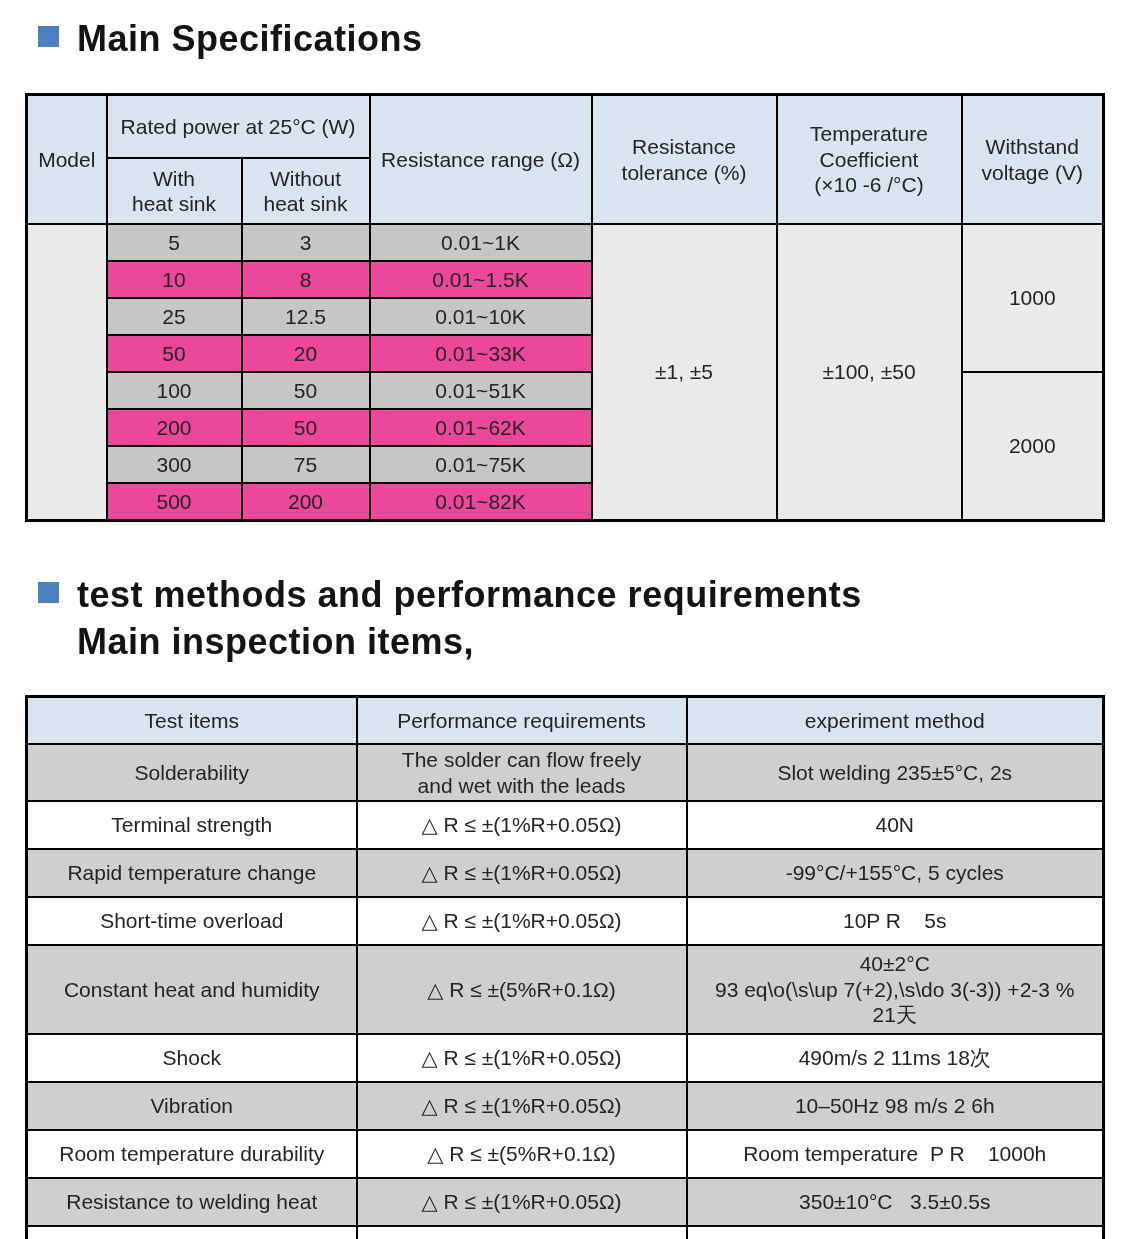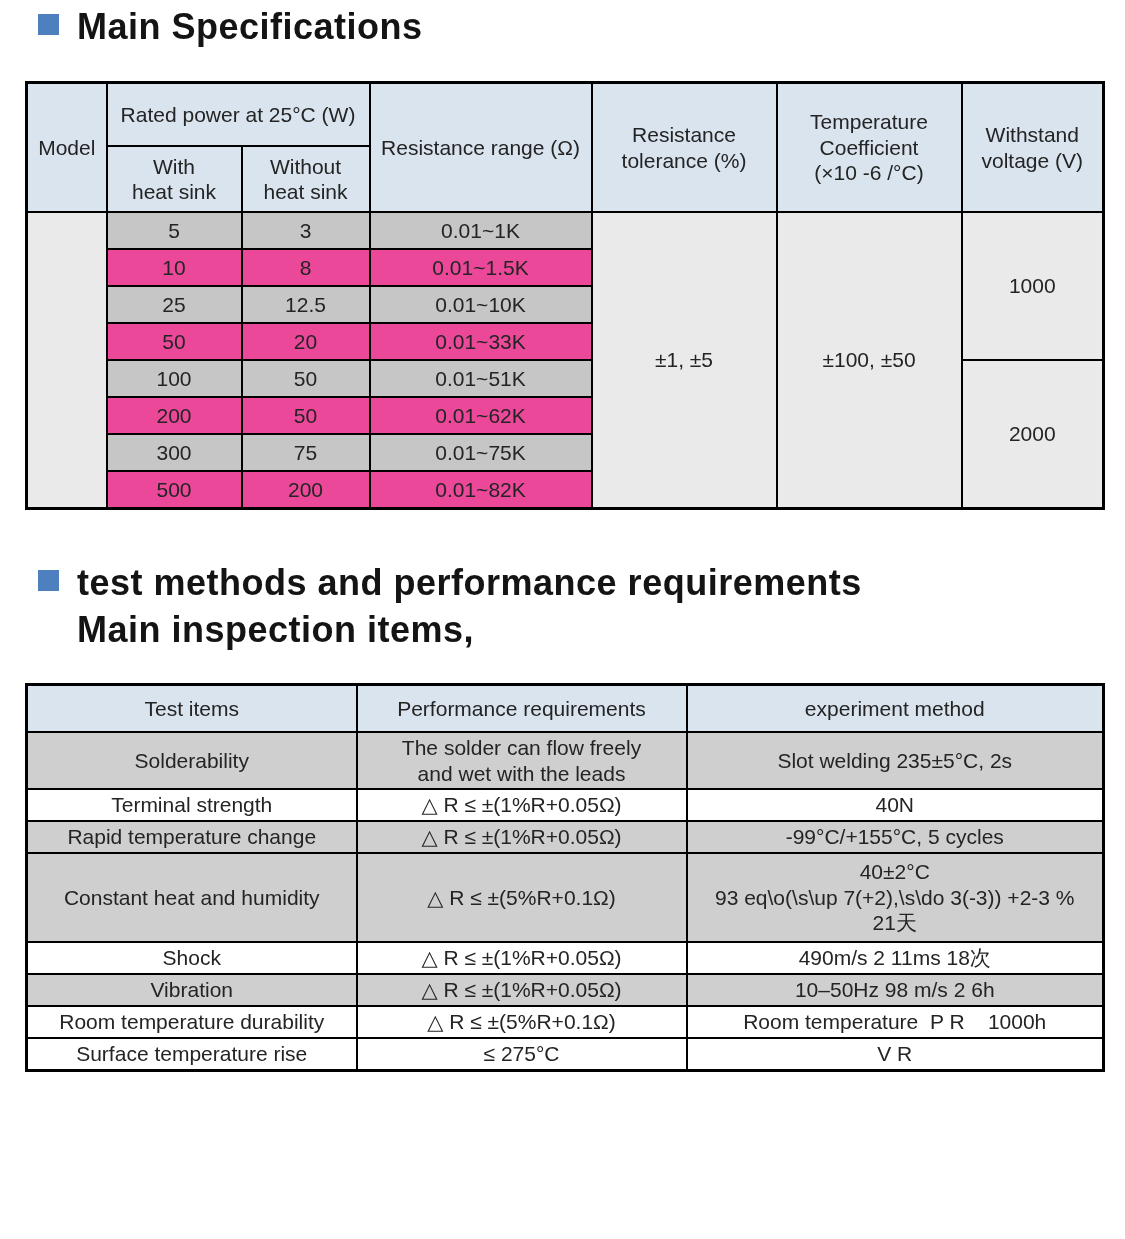--- a/index.html
+++ b/index.html
@@ -2,21 +2,21 @@
 <html><head>
 <meta charset="utf-8">
 <style>
   html,body{margin:0;padding:0;background:#ffffff;}
   body{
     width:1125px;height:1239px;
     font-family:"Liberation Sans","DejaVu Sans",sans-serif;
     color:#1c1c1c;
     overflow:hidden;
   }
-  .heading{display:flex;align-items:flex-start;margin:4px 0 0 38px;}
+  .heading{display:flex;align-items:flex-start;margin:16px 0 0 38px;}
   .heading .bullet{
     flex:0 0 auto;width:21px;height:21px;background:#4e7fbe;
     margin:10px 18px 0 0;
   }
   .heading .ttl{
     font-size:36px;font-weight:bold;line-height:1.3;color:#141414;
     letter-spacing:0.5px;
   }
   table{
     border-collapse:collapse;table-layout:fixed;
@@ -37,21 +37,21 @@
   
   tr.sph1{height:64px;}
   tr.sph2{height:66px;}
   tr.spr{height:37px;}
   
   td.mrg{background:#eaeaea;}
   tr.g td.d{background:#c6c6c6;}
   tr.w td.d{background:#ec4899;}
   
   tr.ih{height:47px;}
-  tr.ir{height:32px;margin-top:13px;}
+  tr.ir{height:48px;margin-top:13px;}
   tr.ir-tall{height:46px;}
   tr.ir-xtall{height:89px;}
   tr.ig td{background:#cfcfcf;}
   tr.iw td{background:#ffffff;}
   .heading2-lines{display:block;}
 </style>
 </head>
 <body>
 
 <div class="heading">
@@ -163,20 +163,25 @@
   <tr class="ir iw">
     <td>Terminal strength</td>
     <td class="prew">△ R ≤ ±(1%R+0.05Ω)</td>
     <td class="prew">40N</td>
   </tr>
   <tr class="ir ig">
     <td>Rapid temperature change</td>
     <td class="prew">△ R ≤ ±(1%R+0.05Ω)</td>
     <td class="prew">-99°C/+155°C, 5 cycles</td>
   </tr>
+  <tr class="ir iw">
+    <td>Short-time overload</td>
+    <td class="prew">△ R ≤ ±(1%R+0.05Ω)</td>
+    <td class="prew">10P R    5s</td>
+  </tr>
   <tr class="ir-xtall ig">
     <td>Constant heat and humidity</td>
     <td class="prew">△ R ≤ ±(5%R+0.1Ω)</td>
     <td class="prew">40±2°C
 93 eq\o(\s\up 7(+2),\s\do 3(-3)) +2-3 %
 21天</td>
   </tr>
   <tr class="ir iw">
     <td>Shock</td>
     <td class="prew">△ R ≤ ±(1%R+0.05Ω)</td>
@@ -185,19 +190,24 @@
   <tr class="ir ig">
     <td>Vibration</td>
     <td class="prew">△ R ≤ ±(1%R+0.05Ω)</td>
     <td class="prew">10–50Hz 98 m/s 2 6h</td>
   </tr>
   <tr class="ir iw">
     <td>Room temperature durability</td>
     <td class="prew">△ R ≤ ±(5%R+0.1Ω)</td>
     <td class="prew">Room temperature  P R    1000h</td>
   </tr>
+  <tr class="ir ig">
+    <td>Resistance to welding heat</td>
+    <td class="prew">△ R ≤ ±(1%R+0.05Ω)</td>
+    <td class="prew">350±10°C   3.5±0.5s</td>
+  </tr>
   <tr class="ir iw">
     <td>Surface temperature rise</td>
     <td class="prew">≤ 275°C</td>
     <td class="prew">V R</td>
   </tr>
 </tbody>
   </table>
 
 </body></html>

